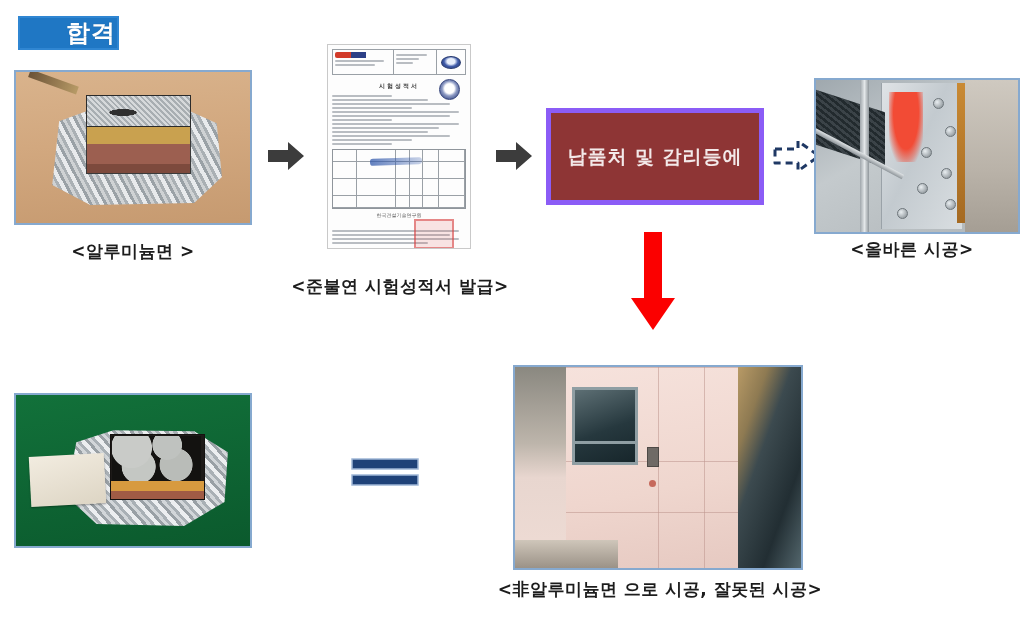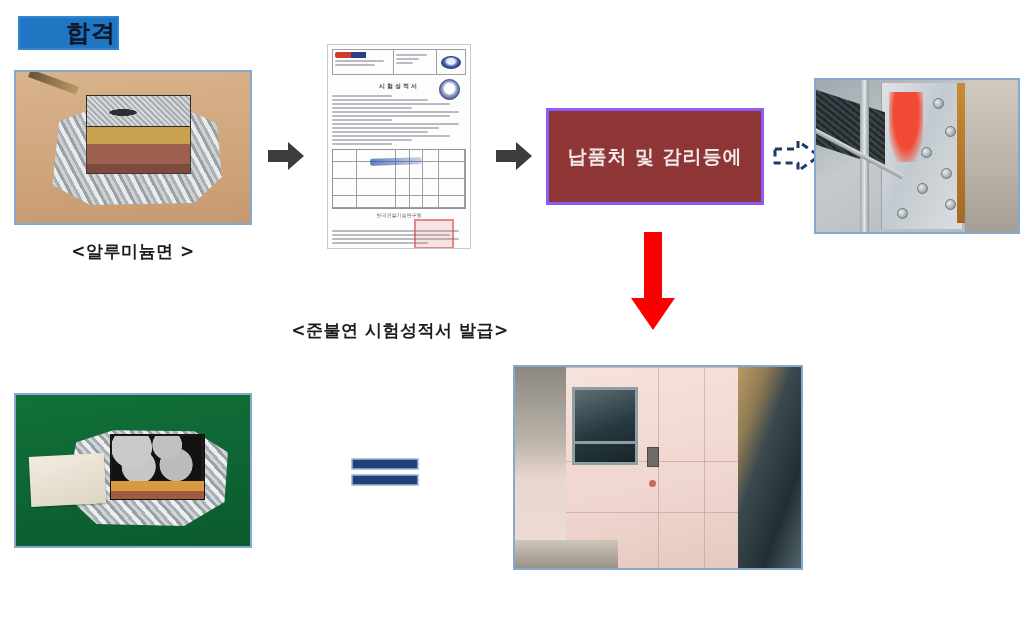--- a/index.html
+++ b/index.html
@@ -20,21 +20,21 @@
     overflow: hidden;
   }
   .abs { position: absolute; }
 
   
   .badge {
     display: flex;
     align-items: center;
     justify-content: center;
     font-weight: bold;
-    color: #0f172a;
+    color: #ffffff;
     letter-spacing: 1px;
     box-sizing: border-box;
     padding-left: 45px;
   }
   .badge-pass {
     left: 18px; top: 16px;
     width: 101px; height: 34px;
     background: #1f77c4;
     border: 2px solid #2f86d2;
     font-size: 24px;
@@ -282,21 +282,21 @@
     border: 2px solid rgba(214,60,60,.55);
     background: rgba(224,96,96,.16);
   }
   .cert-foot { text-align: center; font-size: 5px; color: #555; margin-top: 3px; }
 
   
   .submit-box {
     left: 546px; top: 108px;
     width: 218px; height: 97px;
     background: #8e3535;
-    border: 3px solid #8b5cf6;
+    border: 5px solid #8b5cf6;
     display: flex; flex-direction: column;
     align-items: center; justify-content: center;
     gap: 8px;
     box-sizing: border-box;
   }
   .submit-box span {
     color: #f3e9e9; font-size: 19px; font-weight: bold; letter-spacing: 1px;
   }
 
   
@@ -306,21 +306,21 @@
   .arrow-dashed { left: 772px; top: 136px; width: 50px; height: 40px; }
   .arrow-red { left: 630px; top: 232px; width: 46px; height: 100px; }
   .equals { left: 350px; top: 455px; width: 70px; height: 34px; }
 
   
   .caption {
     text-align: center; font-weight: bold; color: #1c1c1c;
     font-size: 17px; letter-spacing: 0.5px;
   }
   .cap-alu   { left: 14px;  top: 240px; width: 238px; }
-  .cap-cert  { left: 280px; top: 275px; width: 240px; margin-top: 44px; }
+  .cap-cert  { left: 280px; top: 275px; width: 240px; }
   .cap-ok    { left: 800px; top: 238px; width: 224px; }
   .cap-nalu  { left: 10px;  top: 562px; width: 246px; }
   .cap-wrong { left: 460px; top: 578px; width: 400px; }
 </style>
 </head>
 <body>
 
 <div id="canvas">
 
   <div class="abs badge badge-pass">합격</div>
@@ -439,20 +439,21 @@
       <div class="ok-red"></div>
       <div class="ok-bolt" style="left:58%;top:12%"></div>
       <div class="ok-bolt" style="left:64%;top:30%"></div>
       <div class="ok-bolt" style="left:52%;top:44%"></div>
       <div class="ok-bolt" style="left:62%;top:58%"></div>
       <div class="ok-bolt" style="left:50%;top:68%"></div>
       <div class="ok-bolt" style="left:64%;top:78%"></div>
       <div class="ok-bolt" style="left:40%;top:84%"></div>
     </div>
   </div>
+  <div class="abs caption cap-ok">&lt;올바른 시공&gt;</div>
 
   <div class="abs arrow-red">
     <svg viewBox="0 0 46 100" width="46" height="100" aria-hidden="true">
       <path d="M14 0 H32 V66 H45 L23 98 L1 66 H14 Z" fill="#fb0000"></path>
     </svg>
   </div>
 
 
   <div class="abs photo ph-nalu">
     <div class="inner">
@@ -479,14 +480,15 @@
       <div class="wr-seam" style="left:18%;top:72%;width:62%;height:1px"></div>
       <div class="wr-seam" style="left:50%;top:0;width:1px;height:100%"></div>
       <div class="wr-seam" style="left:66%;top:0;width:1px;height:100%"></div>
       <div class="wr-window"></div>
       <div class="wr-outlet"></div>
       <div class="wr-dot"></div>
       <div class="wr-right-col"></div>
       <div class="wr-floor"></div>
     </div>
   </div>
+  <div class="abs caption cap-wrong">&lt;非알루미늄면 으로 시공, 잘못된 시공&gt;</div>
 
 </div>
 
 </body></html>

